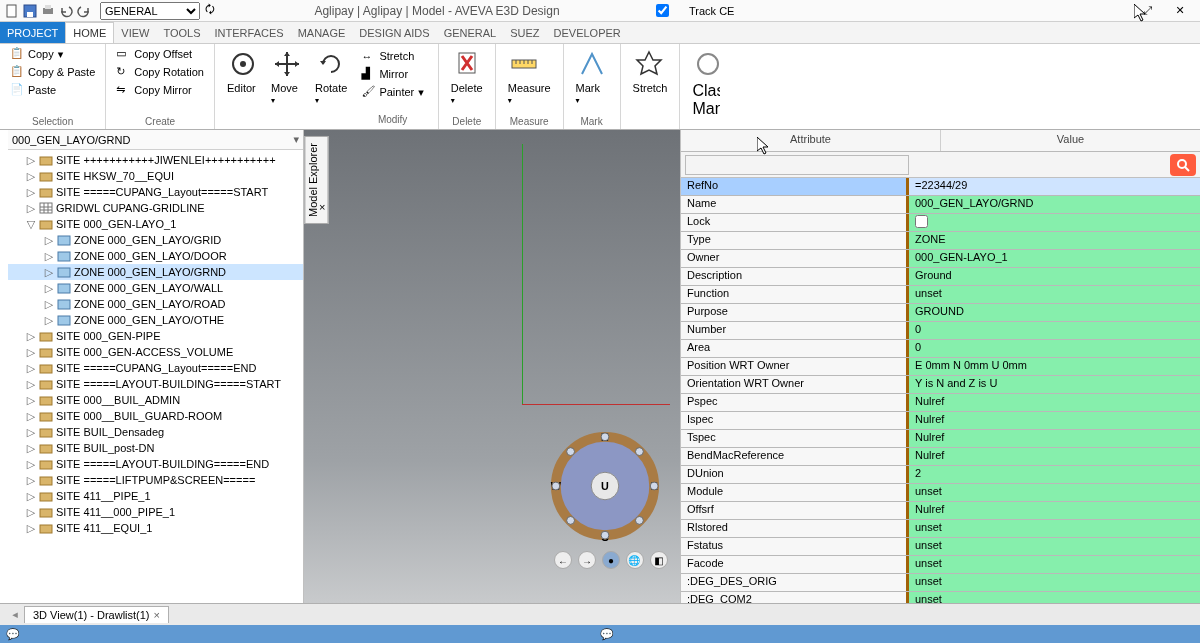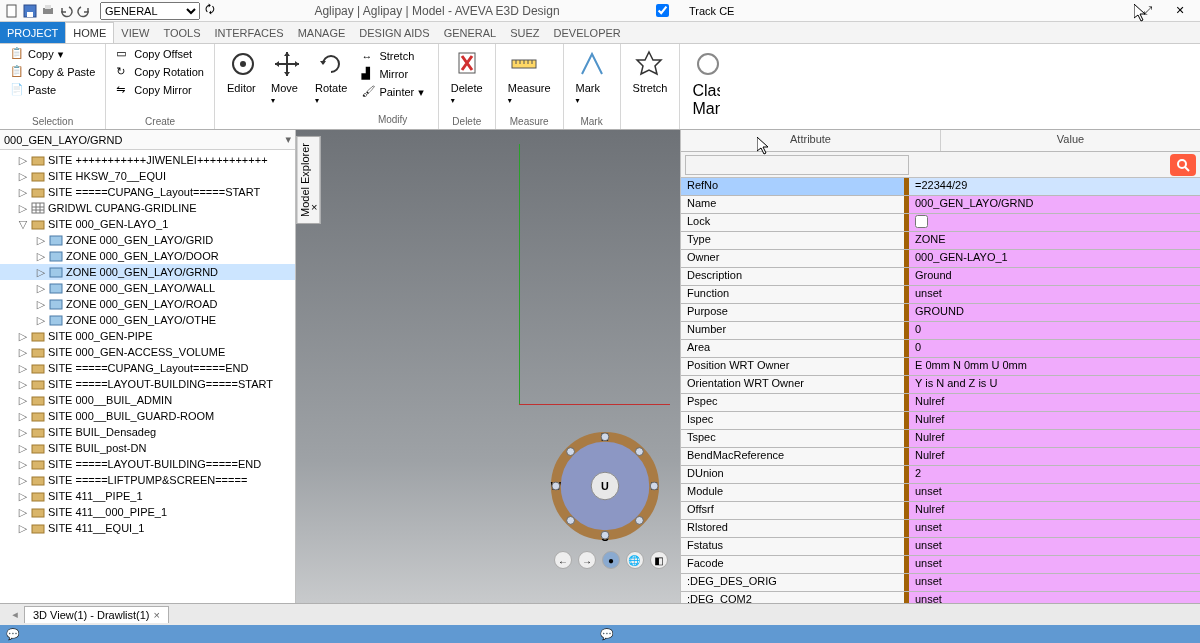--- a/index.html
+++ b/index.html
@@ -25,21 +25,21 @@
 .ribbon-body { height: 86px; background: #fff; border-bottom: 1px solid #b0b0b0; display: flex; }
 .ribbon-group { border-right: 1px solid #d6d6d6; padding: 2px 6px; display:flex; flex-direction:column; justify-content:space-between; }
 .ribbon-group .items { display:flex; flex-direction:column; gap:2px; }
 .ribbon-group .label { text-align:center; color:#666; font-size:10px; padding-top:2px; }
 .rb-btn { display:flex; align-items:center; gap:4px; padding:1px 4px; cursor:pointer; white-space:nowrap; }
 .rb-large { display:flex; flex-direction:column; align-items:flex-start; gap:2px; padding:2px 6px; cursor:pointer; }
 .rb-large .bigico { width:32px; height:32px; display:flex; align-items:center; justify-content:center; }
 .smico { width:14px; height:14px; display:inline-flex; }
 
 
-.main { flex:1; display:flex; overflow:hidden; }
+.main { flex:1; display:flex; overflow:hidden;padding-left:8px; }
 .left-panel { width: 296px; background:#fff; border-right:1px solid #c0c0c0; display:flex; flex-direction:column; }
 .breadcrumb-bar { height:20px; border-bottom:1px solid #d0d0d0; display:flex; align-items:center; padding:0 4px; background:#fafafa; }
 .breadcrumb-bar input { flex:1; border:none; font-size:11px; background:transparent; }
 .tree { flex:1; overflow-y:auto; padding:2px 0; }
 .tree-node { display:flex; align-items:center; padding:1px 0; white-space:nowrap; cursor:pointer; }
 .tree-node.selected { background:#cce5ff; }
 .tree-node .exp { width:14px; text-align:center; color:#666; cursor:pointer; }
 .tree-node .nico { width:16px; height:14px; display:inline-flex; align-items:center; justify-content:center; margin-right:2px; }
 
 
@@ -49,31 +49,31 @@
 .axis-n { position:absolute; left:58%; top:14px; bottom:42%; width:1px; background:#2aa02a; }
 .axis-e { position:absolute; top:58%; left:58%; right:10px; height:1px; background:#c03030; }
 
 
 .compass { position:absolute; right:16px; bottom:58px; width:118px; height:118px; }
 .compass svg { width:100%; height:100%; }
 .viewbar { position:absolute; right:12px; bottom:34px; display:flex; gap:6px; align-items:center; }
 .viewbar .vb { width:18px; height:18px; border-radius:50%; background:#eee; border:1px solid #aaa; display:flex; align-items:center; justify-content:center; cursor:pointer; font-size:10px; }
 
 
-.props { width: 520px; background:#f0abfc; display:flex; flex-direction:column; border-left:1px solid #c0c0c0;justify-content:center; }
+.props { width: 520px; background:#86efac; display:flex; flex-direction:column; border-left:1px solid #c0c0c0;justify-content:center; }
 .props-head { height:22px; display:flex; background:#f6f6f6; border-bottom:1px solid #b9b9b9; }
 .props-head .col { flex:1; text-align:center; color:#444; padding-top:3px; border-right:1px solid #cfcfcf; }
 .props-search { height:26px; display:flex; align-items:center; background:#f4f4f4; border-bottom:1px solid #c0c0c0; padding:0 4px; }
 .props-search .attr-search { width:224px; height:20px; border:1px solid #bbb; margin-right:4px; }
 .props-search .val-search { flex:1; height:20px; }
 .search-btn { width:26px; height:22px; background:#ff5c3e; border-radius:4px; display:flex; align-items:center; justify-content:center; cursor:pointer; }
 .props-table { flex:1; overflow-y:auto; }
 .prop-row { display:flex; height:18px; border-bottom:1px solid #b9b9b9; }
 .prop-row.sel { background:#cfe4ff; }
-.prop-row .attr { width:228px; padding:1px 6px; border-right:5px solid #a16207; background:#f7f7f7; }
+.prop-row .attr { width:228px; padding:1px 6px; border-right:3px solid #a16207; background:#f7f7f7; }
 .prop-row.sel .attr { background:#a8cfff; }
 .prop-row .val { flex:1; padding:1px 6px; }
 .prop-row .val input[type=checkbox] { margin:0; }
 
 
 .docs-tabs { height:22px; background:#eaeaea; border-top:1px solid #b0b0b0; display:flex; align-items:center; padding-left:6px; }
 .docs-tab { background:#fff; border:1px solid #b0b0b0; border-bottom:none; padding:2px 8px; display:flex; align-items:center; gap:4px; cursor:pointer; }
 .docs-tab .close { cursor:pointer; color:#666; }
 .docs-prev { width:18px; text-align:center; cursor:pointer; color:#888; }
 

